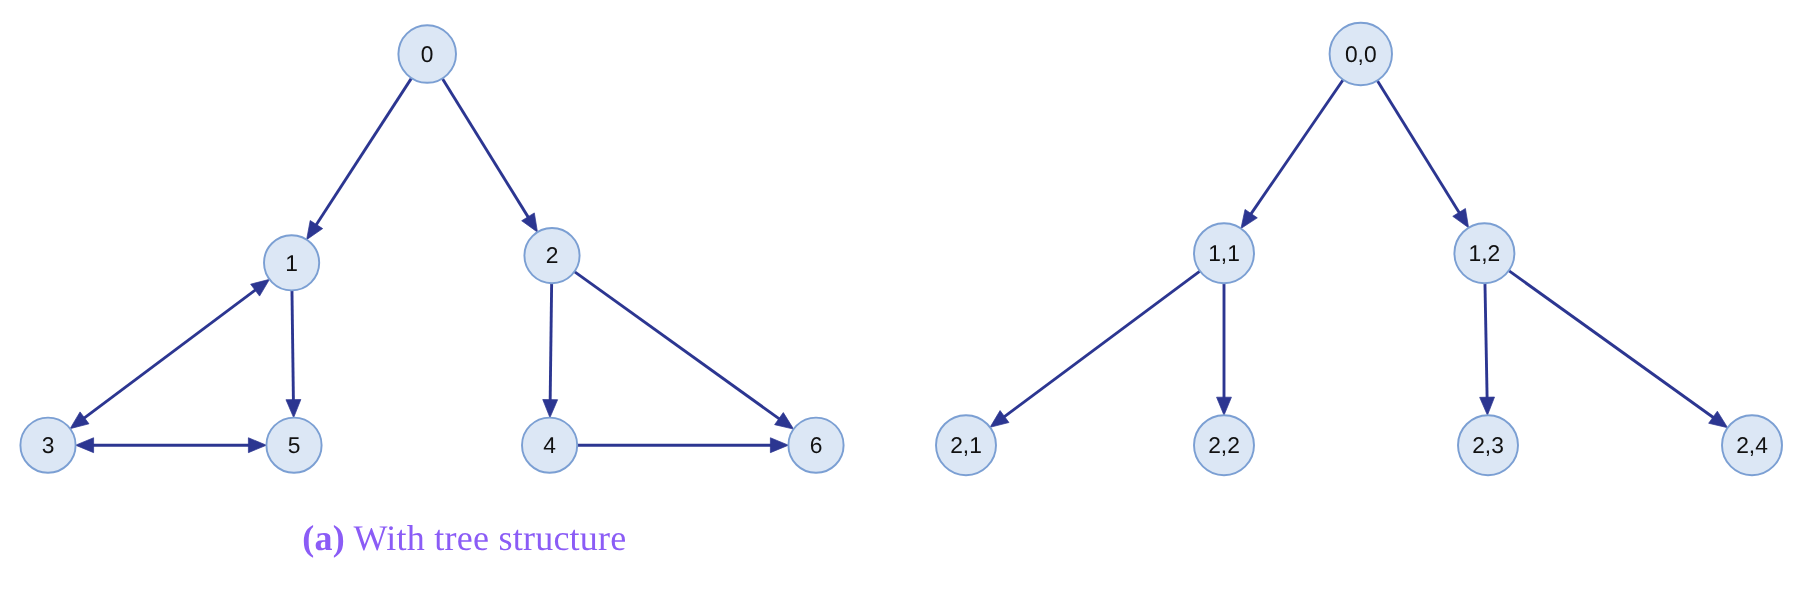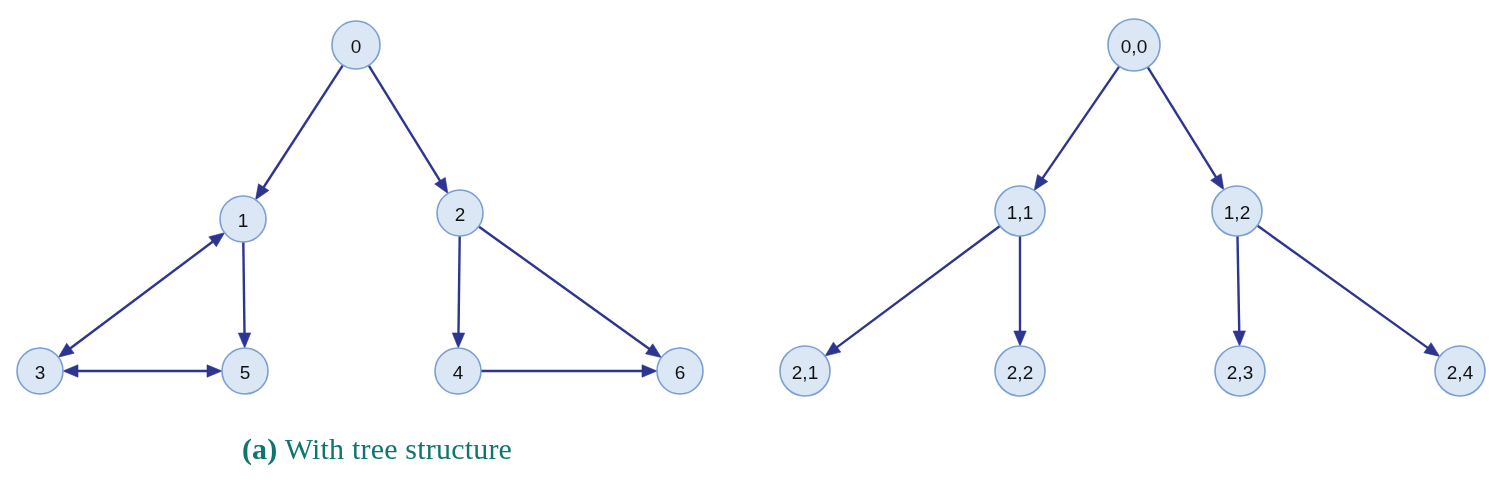--- a/index.html
+++ b/index.html
@@ -47,27 +47,27 @@
     text-anchor: middle;
     dominant-baseline: central;
   }
   .edge-line {
     stroke: #2c3691;
     stroke-width: 2.4;
     fill: none;
   }
   .caption {
     position: absolute;
-    left: 2px;
+    left: 12px;
     width: 750px;
     top: 432px;
     text-align: center;
     font-family: "Liberation Serif", serif;
     font-size: 30px;
-    color: #0f766e;
+    color: #8b5cf6;
     letter-spacing: 0.2px;
     white-space: nowrap;
   }
   .caption .cap-tag {
     font-weight: bold;
   }
   .caption .cap-text {
     font-weight: normal;
   }
 </style>

